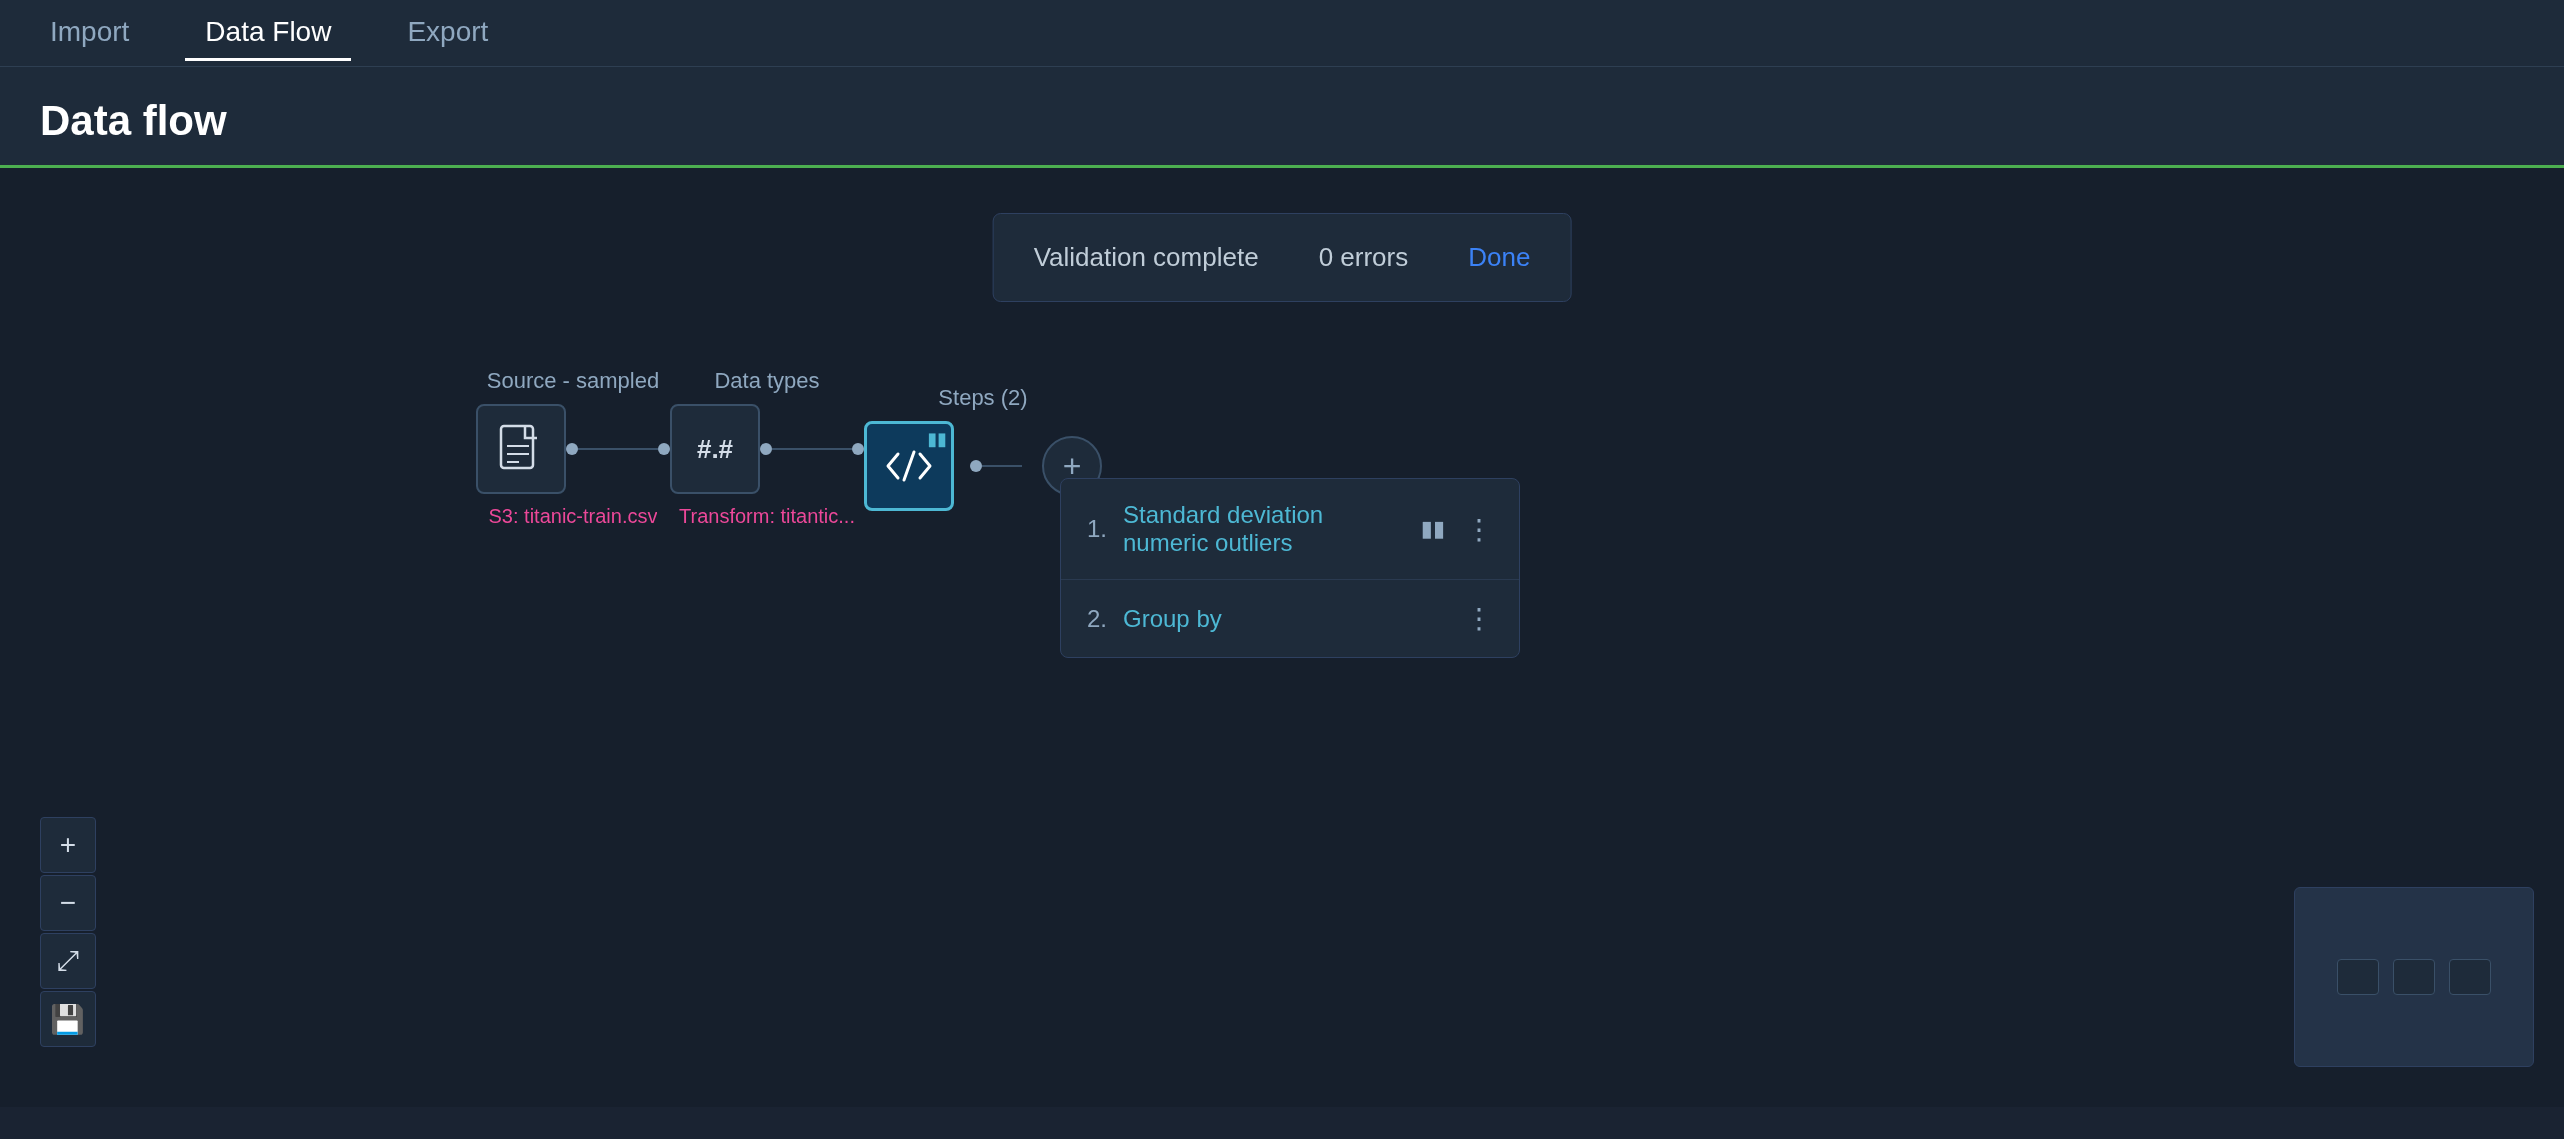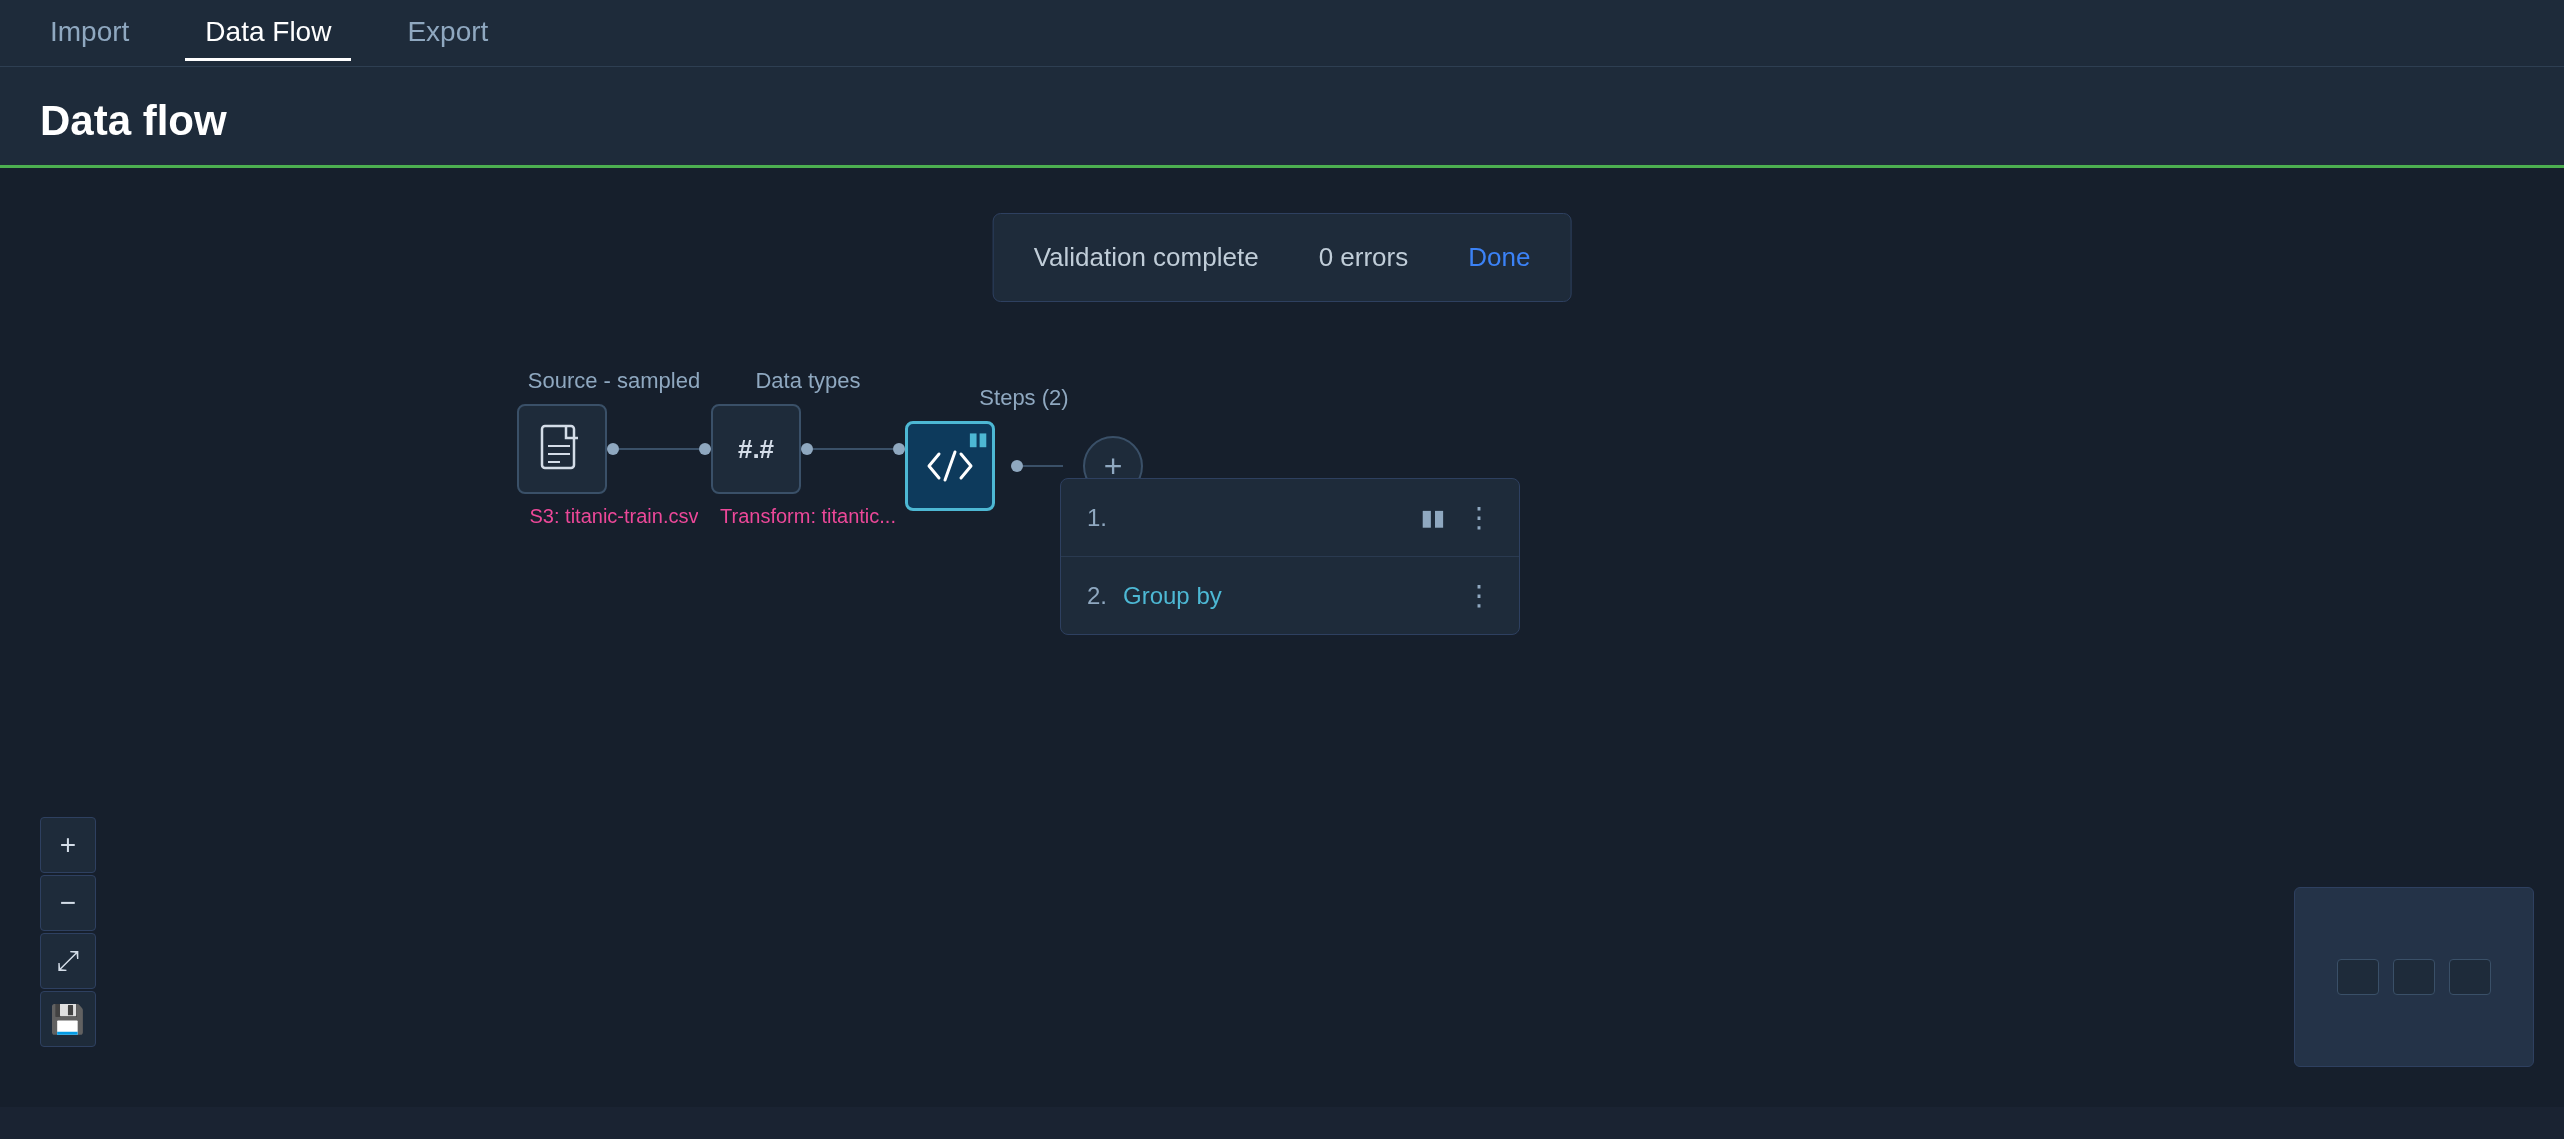--- a/index.html
+++ b/index.html
@@ -88,21 +88,21 @@
       cursor: pointer;
       font-size: 26px;
       background: none;
       border: none;
     }
 
     
     .flow-container {
       position: absolute;
       top: 200px;
-      left: 517px;
+      left: 476px;
       display: flex;
       align-items: center;
       gap: 0;
     }
 
     
     .node-group {
       display: flex;
       flex-direction: column;
       align-items: center;
@@ -351,20 +351,21 @@
         </div>
       </div>
     </div>
 
   </div>
 
   <div class="steps-popup">
 
     <div class="steps-popup-item">
       <span class="step-number">1.</span>
+      <a class="step-link">Standard deviation numeric outliers</a>
       <span class="step-icon-bar">▮▮</span>
       <span class="step-more">⋮</span>
     </div>
 
     <div class="steps-popup-item">
       <span class="step-number">2.</span>
       <span class="step-plain">Group by</span>
       <span class="step-more">⋮</span>
     </div>
   </div>

